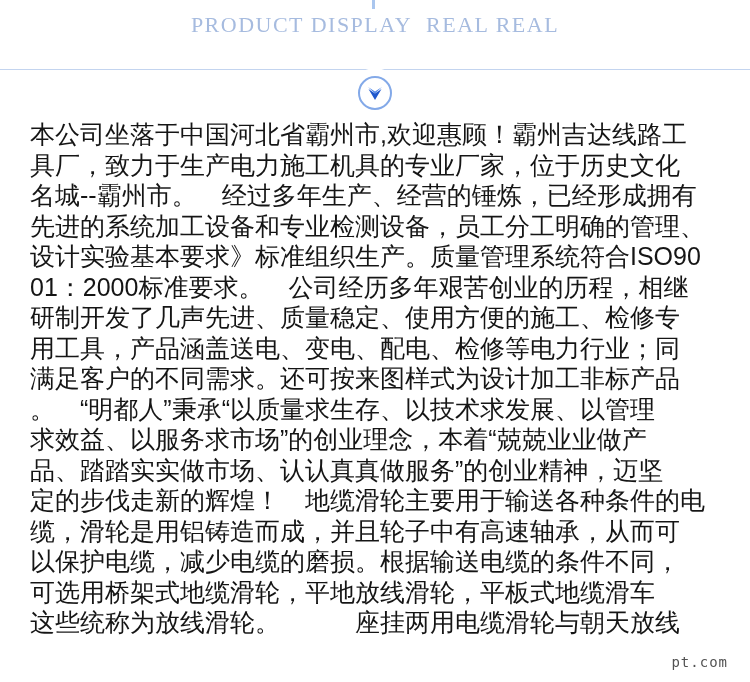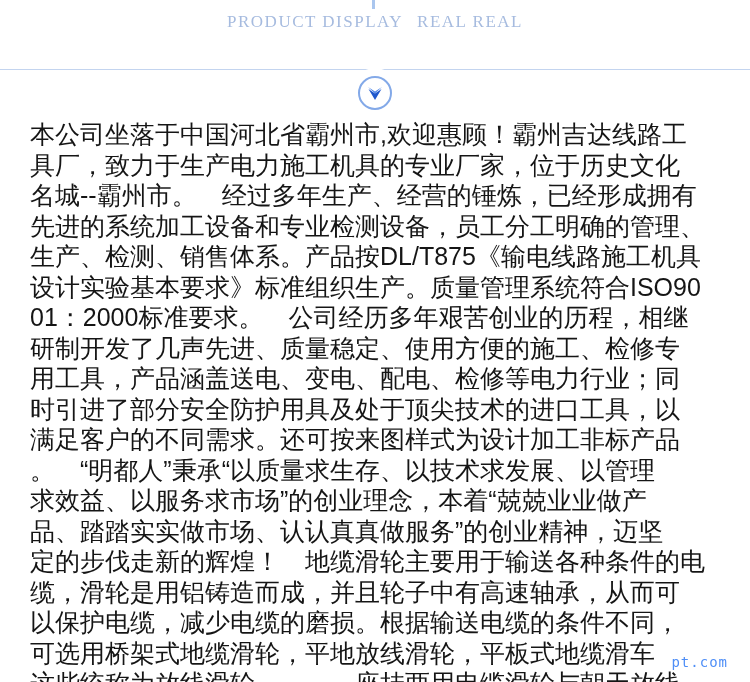--- a/index.html
+++ b/index.html
@@ -24,21 +24,21 @@
     top: 12px;
     left: 0;
     width: 750px;
     display: flex;
     justify-content: center;
     align-items: flex-end;
     gap: 14px;
   }
   .side-label {
     font-family: "Liberation Serif", serif;
-    font-size: 17px;
+    font-size: 22px;
     letter-spacing: 1.5px;
     color: #a6bbdf;
     margin-bottom: 19px;
     white-space: nowrap;
   }
   .title {
     margin: 0;
     font-size: 54px;
     line-height: 56px;
     font-weight: 700;
@@ -79,21 +79,21 @@
     line-height: 30.5px;
   }
   .text-line { white-space: nowrap; }
   .watermark {
     position: absolute;
     top: 654px;
     right: 22px;
     font-family: "DejaVu Sans Mono", monospace;
     font-size: 14px;
     letter-spacing: 1px;
-    color: #3b82f6;
+    color: #404040;
     opacity: 0.9;
   }
 </style>
 </head>
 <body>
 
 <div class="page">
 
   <div class="top-tick"></div>
 
@@ -109,26 +109,24 @@
       <path d="M3 4 L10 8.5 L17 4 L10 10.5 Z" fill="#4f86e8"></path>
       <path d="M3.5 6 L10 10.5 L16.5 6 L10 17 Z" fill="#1f58cd"></path>
     </svg>
   </div>
 
   <div class="body-text">
       <div class="text-line">本公司坐落于中国河北省霸州市,欢迎惠顾！霸州吉达线路工</div>
       <div class="text-line">具厂，致力于生产电力施工机具的专业厂家，位于历史文化</div>
       <div class="text-line">名城--霸州市。　经过多年生产、经营的锤炼，已经形成拥有</div>
       <div class="text-line">先进的系统加工设备和专业检测设备，员工分工明确的管理、</div>
-      <div class="text-line">生产、检测、销售体系。产品按DL/T875《输电线路施工机具</div>
       <div class="text-line">设计实验基本要求》标准组织生产。质量管理系统符合ISO90</div>
       <div class="text-line">01：2000标准要求。　公司经历多年艰苦创业的历程，相继</div>
       <div class="text-line">研制开发了几声先进、质量稳定、使用方便的施工、检修专</div>
       <div class="text-line">用工具，产品涵盖送电、变电、配电、检修等电力行业；同</div>
-      <div class="text-line">时引进了部分安全防护用具及处于顶尖技术的进口工具，以</div>
       <div class="text-line">满足客户的不同需求。还可按来图样式为设计加工非标产品</div>
       <div class="text-line">。　“明都人”秉承“以质量求生存、以技术求发展、以管理</div>
       <div class="text-line">求效益、以服务求市场”的创业理念，本着“兢兢业业做产</div>
       <div class="text-line">品、踏踏实实做市场、认认真真做服务”的创业精神，迈坚</div>
       <div class="text-line">定的步伐走新的辉煌！　地缆滑轮主要用于输送各种条件的电</div>
       <div class="text-line">缆，滑轮是用铝铸造而成，并且轮子中有高速轴承，从而可</div>
       <div class="text-line">以保护电缆，减少电缆的磨损。根据输送电缆的条件不同，</div>
       <div class="text-line">可选用桥架式地缆滑轮，平地放线滑轮，平板式地缆滑车</div>
       <div class="text-line">这些统称为放线滑轮。　　　座挂两用电缆滑轮与朝天放线</div>
     </div>

